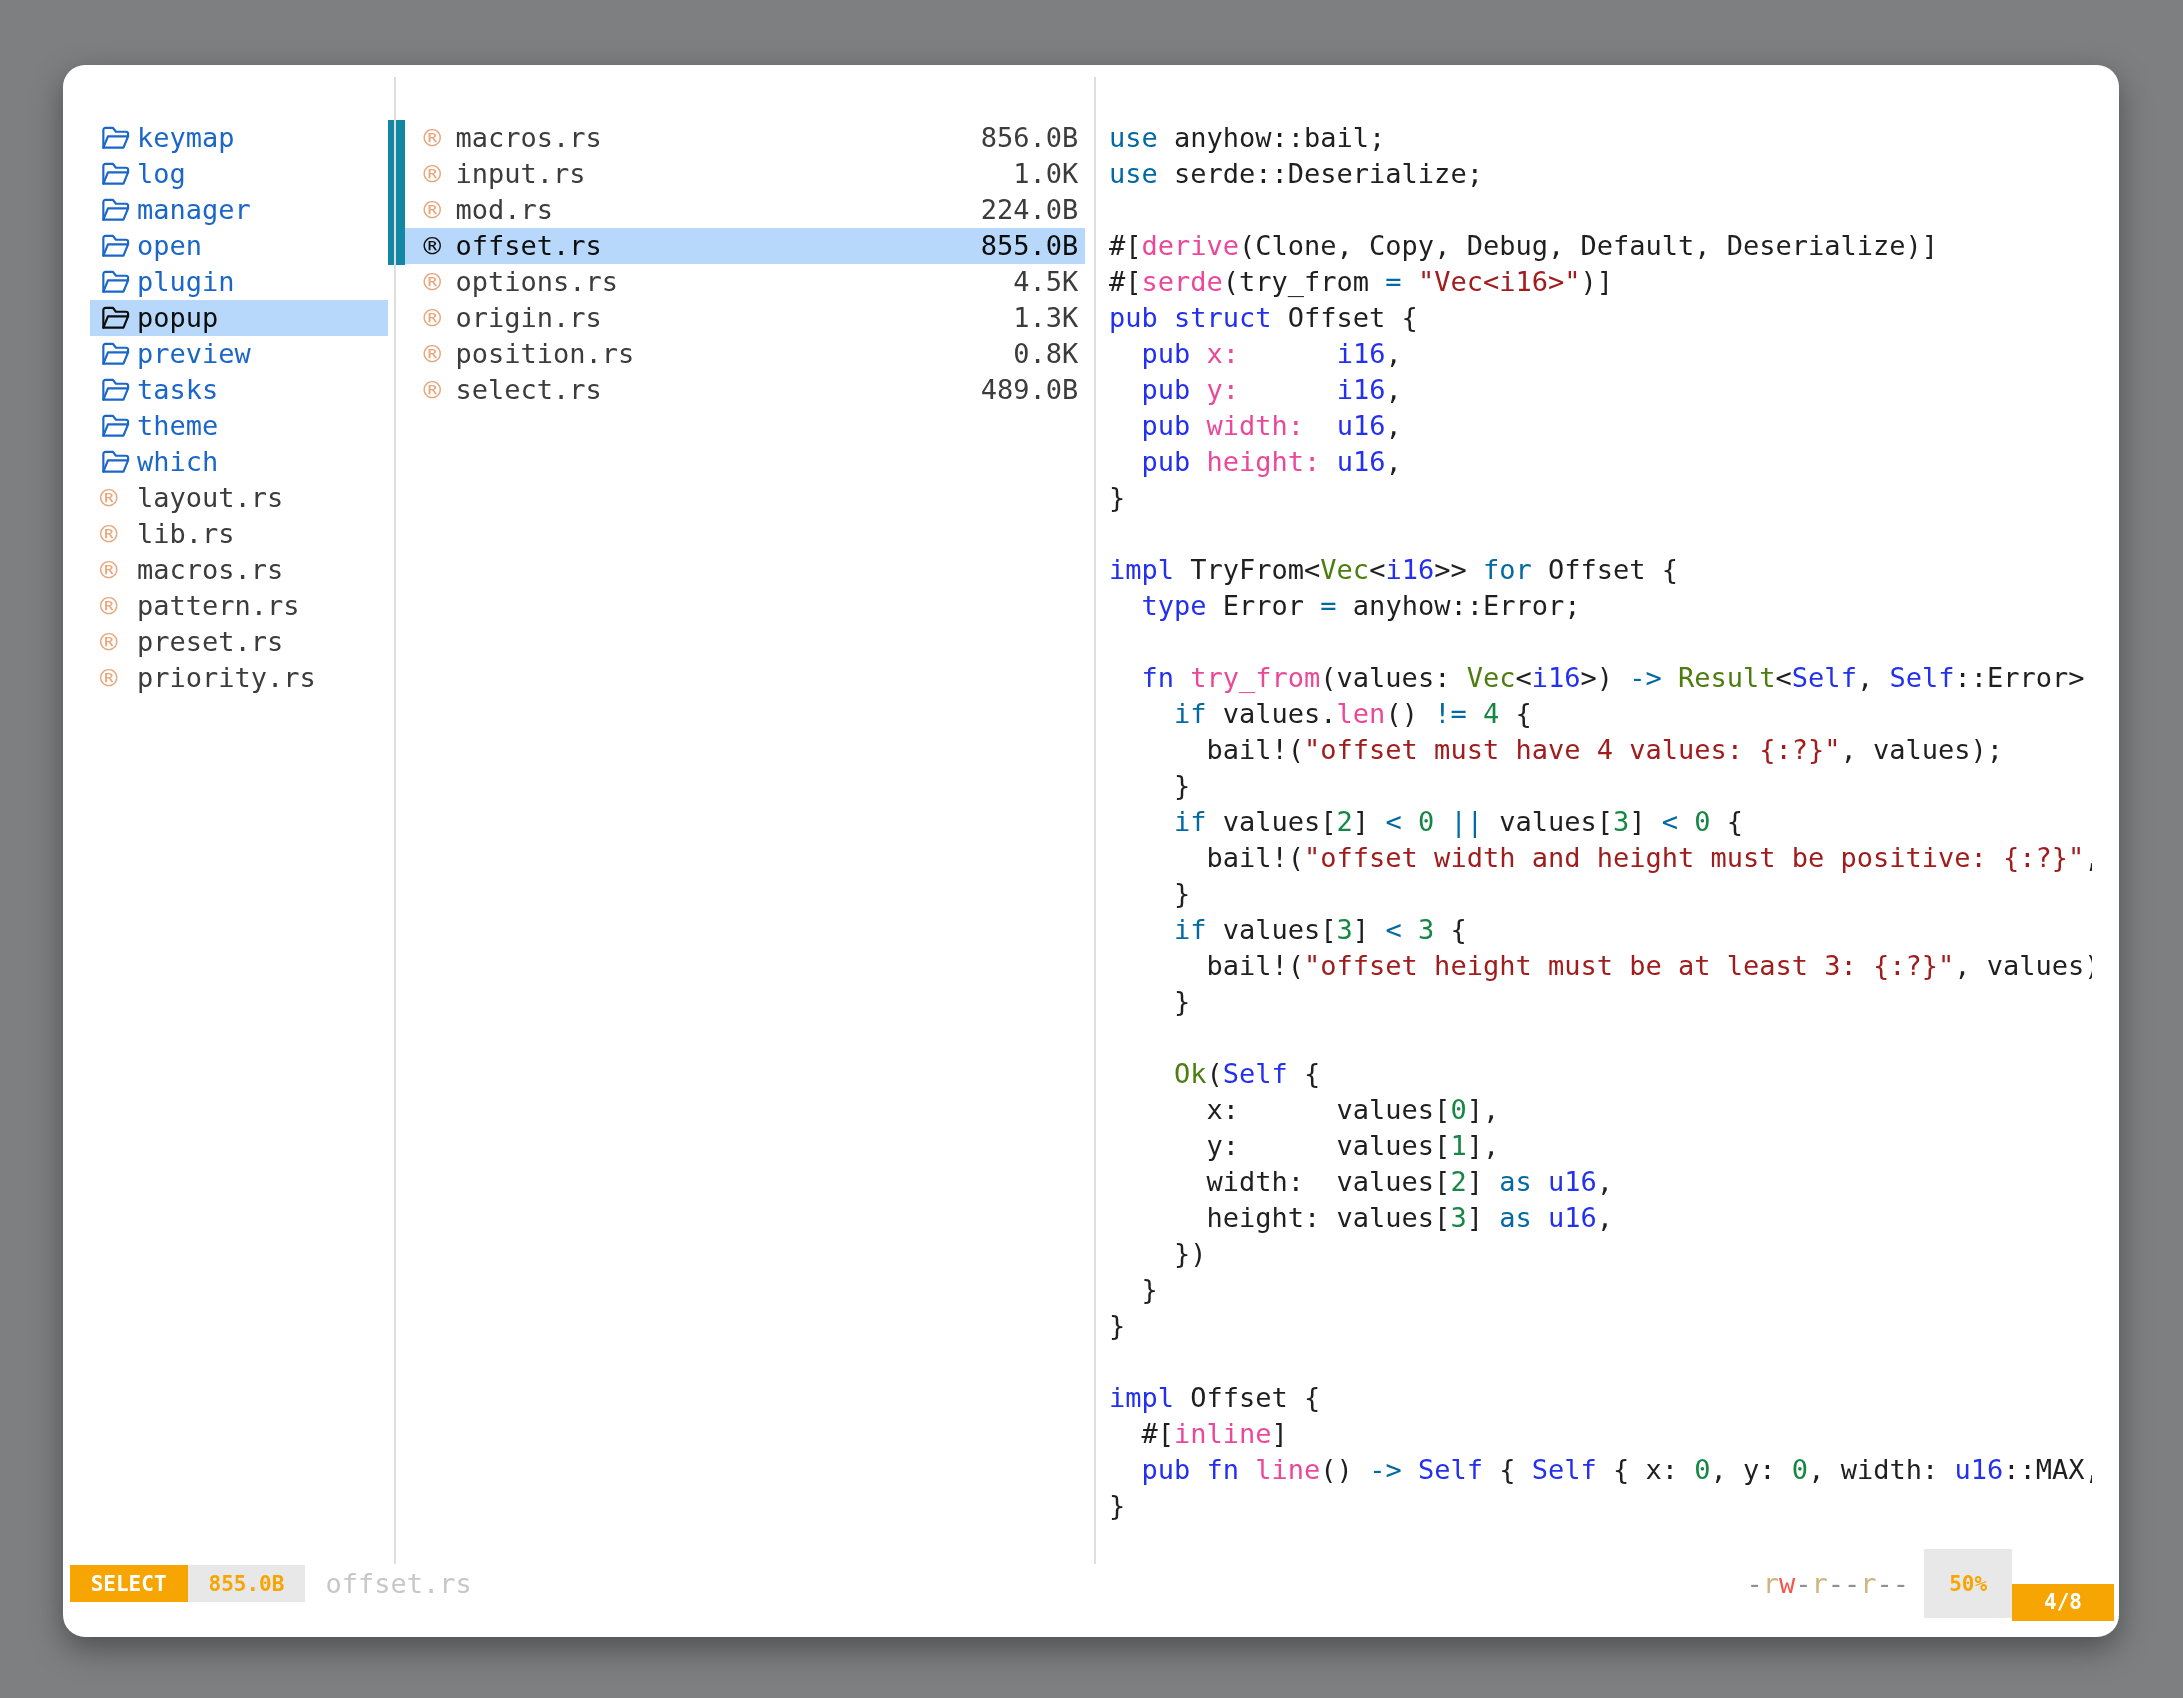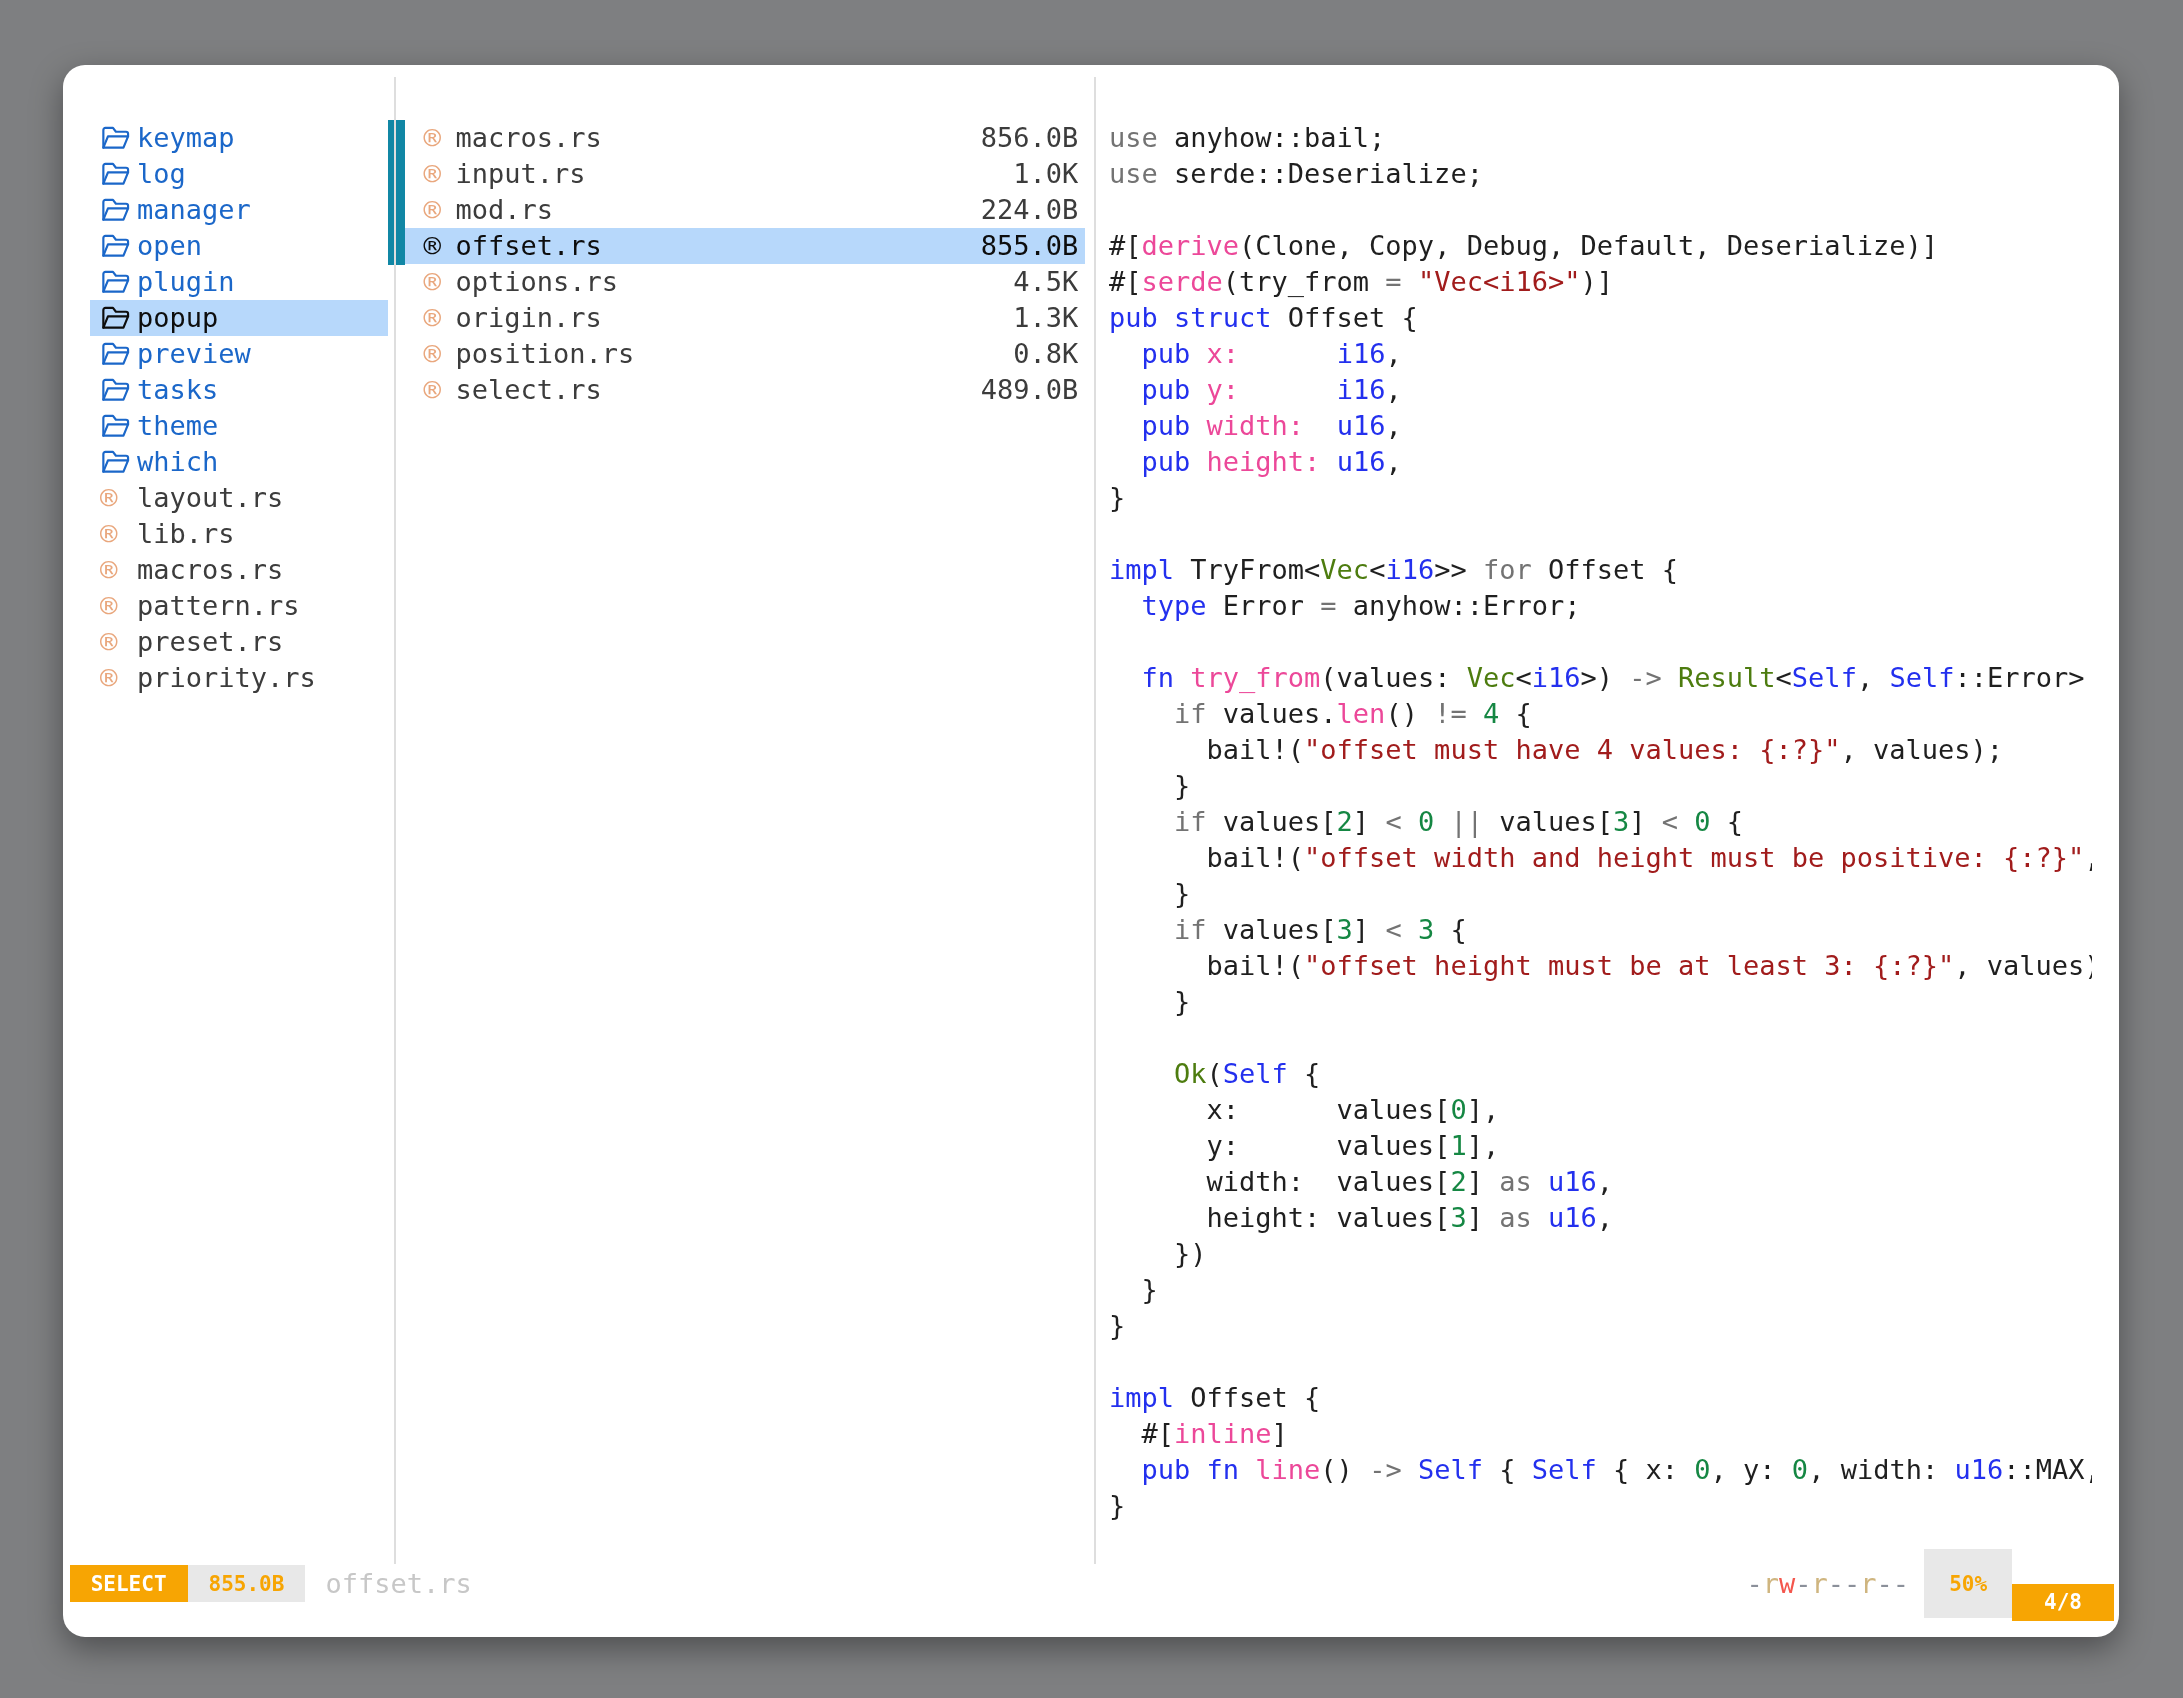--- a/index.html
+++ b/index.html
@@ -31,21 +31,21 @@
   .row.folder{color:var(--folder);}
   .row.rustfile{color:#3c3c3c;}
   .row.sel{color:#0d0d0d;}
   .row.sel .rust-glyph, .row.sel.folder{color:#0d0d0d;}
   .size{margin-left:auto;color:inherit;}
 
   
   .code-line{height:36px;}
   .c-p{color:#1f1f1f}
   .c-k{color:#2330ee}
-  .c-m{color:#737373}
+  .c-m{color:#0369a1}
   .c-t{color:#4d7c0f}
   .c-a{color:#ec4899}
   .c-n{color:#158743}
   .c-s{color:#a11c1c}
 
   
   #statusbar{position:absolute;left:6.7px;right:5px;top:1500px;height:37px;display:flex;
              justify-content:space-between;align-items:center;font-size:27px;}
   .sb-group{display:flex;align-items:center;height:37px;}
   .badge{height:37px;display:flex;align-items:center;padding:0 21px;font-weight:bold;font-size:21px;}

